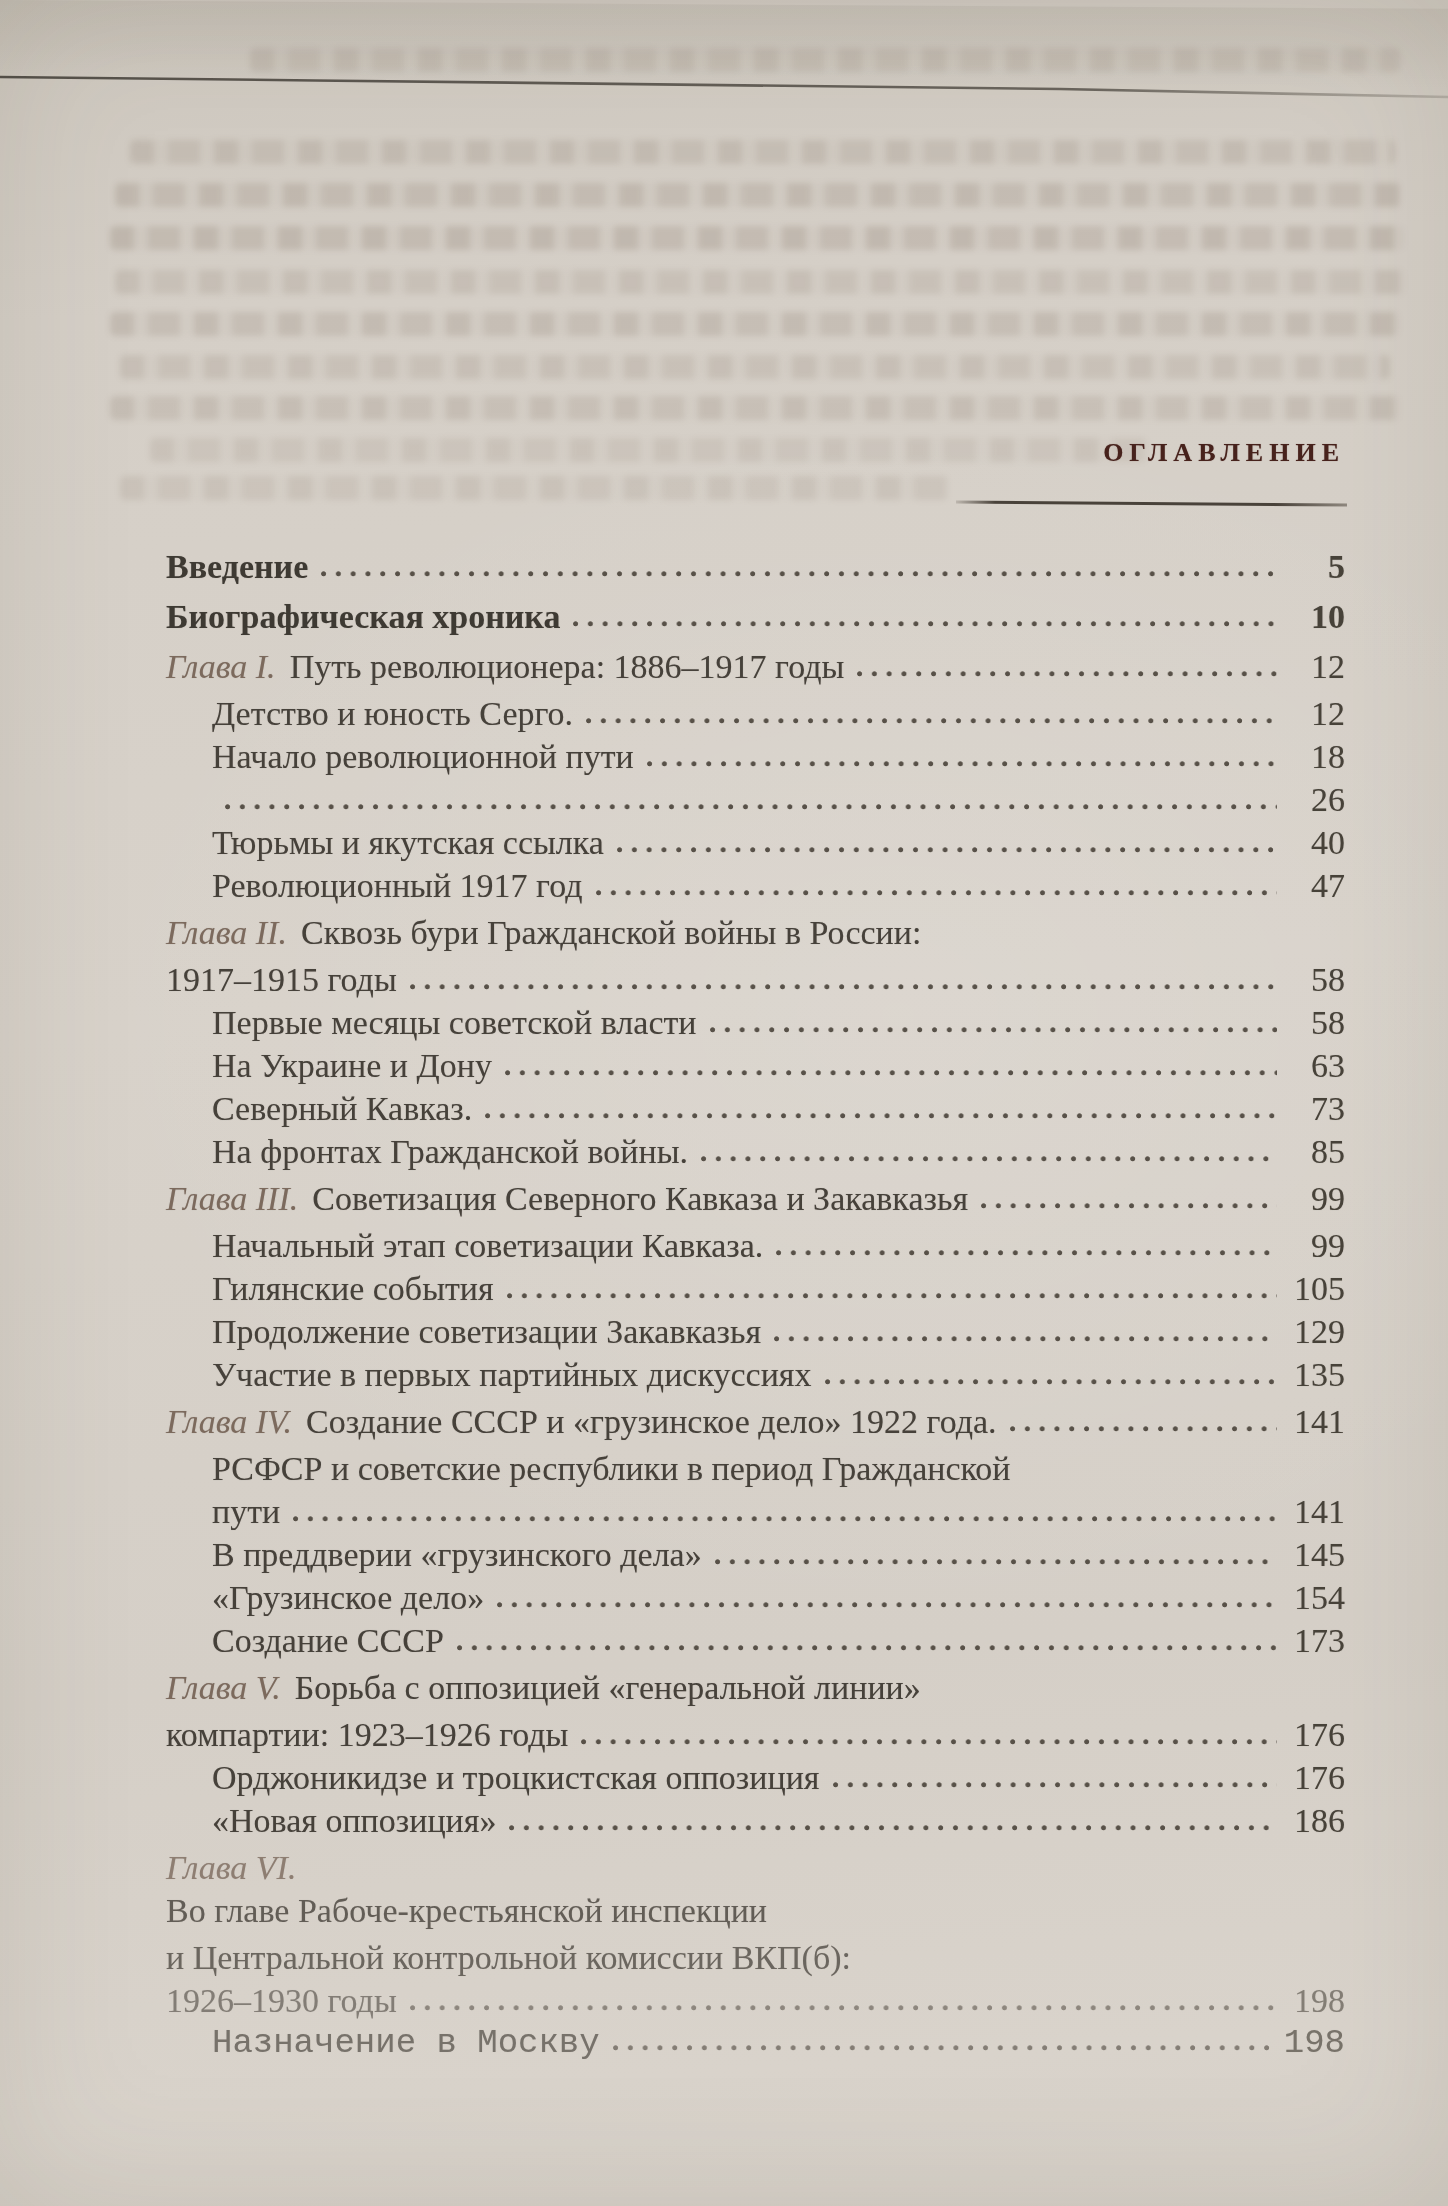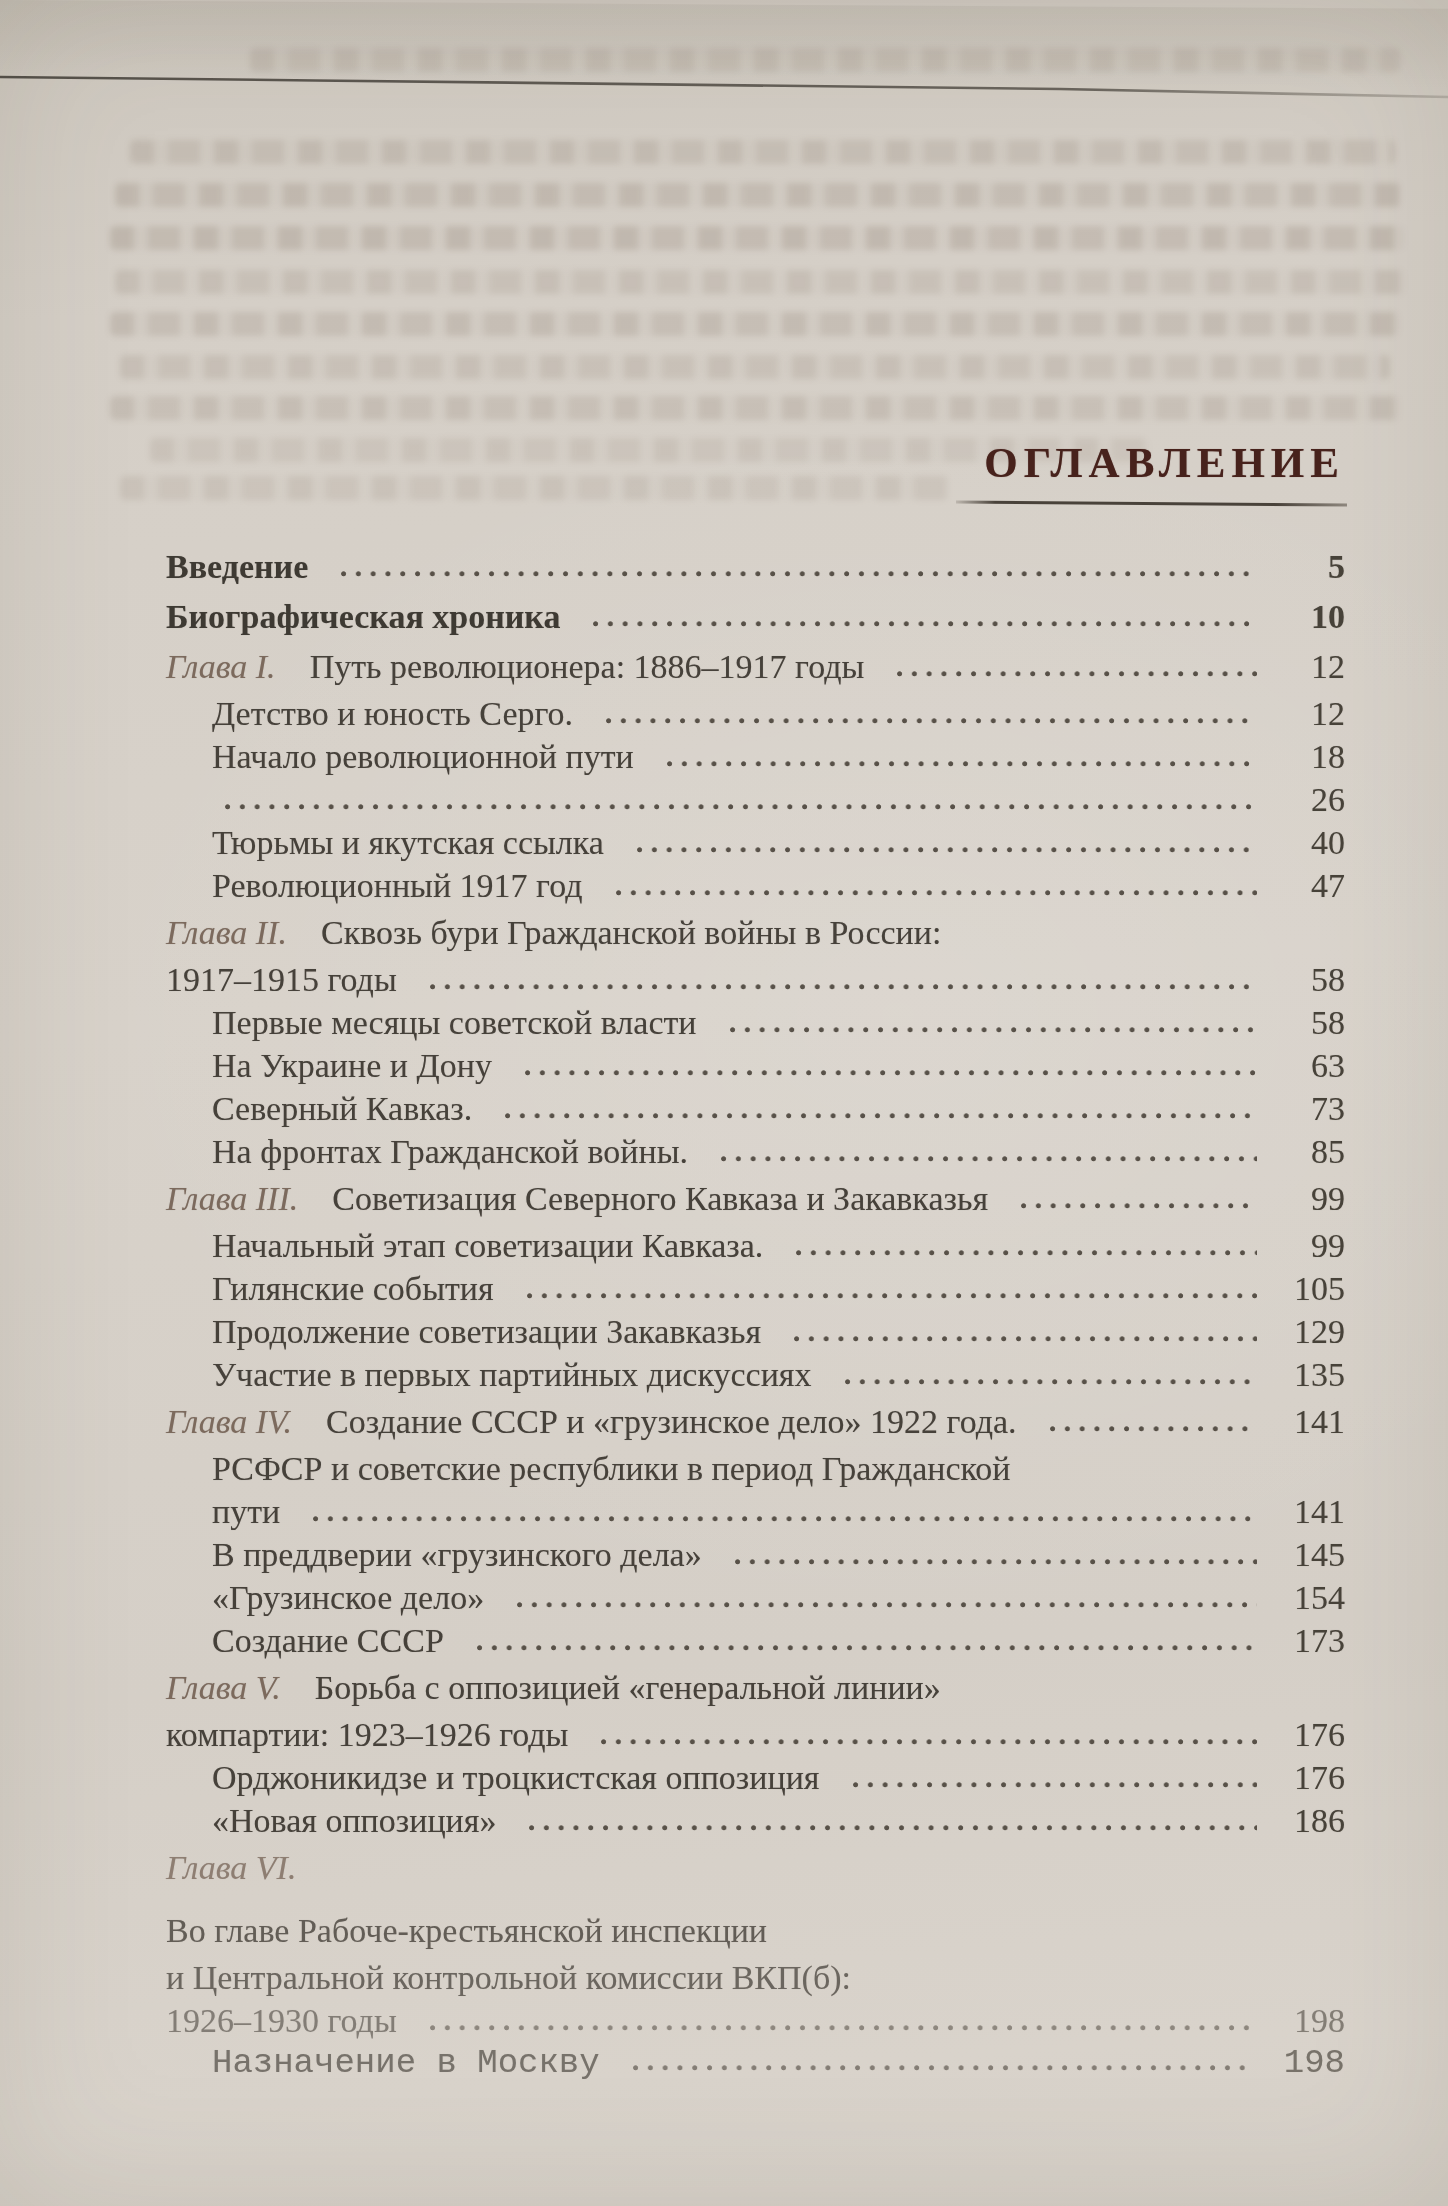--- a/index.html
+++ b/index.html
@@ -24,36 +24,36 @@
   .ghost{
     position:absolute;height:24px;border-radius:5px;
     background:repeating-linear-gradient(90deg,
       rgba(116,98,82,.30) 0 24px, rgba(116,98,82,.07) 24px 38px,
       rgba(116,98,82,.26) 38px 70px, rgba(116,98,82,.05) 70px 84px);
     filter:blur(3px);
   }
   
   .title{
     position:absolute;top:438px;right:103px;
-    font-size:43px;font-weight:bold;letter-spacing:6px;
+    font-size:26px;font-weight:bold;letter-spacing:6px;
     color:#47221c;white-space:nowrap;
     text-shadow:0 0 1px rgba(71,34,28,.45);
   }
   .title-rule{
     position:absolute;left:956px;top:502px;width:391px;height:3px;
     background:linear-gradient(90deg,rgba(72,64,54,.18),#49423a 10%,#49423a 82%,rgba(72,64,54,.5));
     transform:rotate(.45deg);
   }
   
   .toc{
     position:absolute;left:166px;top:545px;width:1179px;
     font-size:34px;color:#46413a;
   }
   .row{display:flex;align-items:baseline;line-height:43px;white-space:pre;
-       text-shadow:0 0 1px rgba(70,65,58,.25);gap:20px;}
+       text-shadow:0 0 1px rgba(70,65,58,.25);}
   .row.indent{padding-left:46px;}
   .row.chapter{margin-top:4px;margin-bottom:4px;}
   .row.bold-head{font-weight:bold;color:#3e3a33;margin-bottom:7px;}
   .ch-label{font-style:italic;color:#7c6a5d;margin-right:14px;}
   .leader{
     flex:1;height:8px;margin:0 10px 0 13px;align-self:baseline;
     background-image:radial-gradient(circle at 2.6px 3.8px,#4d463d 2.05px,rgba(0,0,0,0) 2.9px);
     background-size:14.8px 8px;background-repeat:repeat-x;background-position:left bottom;
     opacity:.92;
   }

